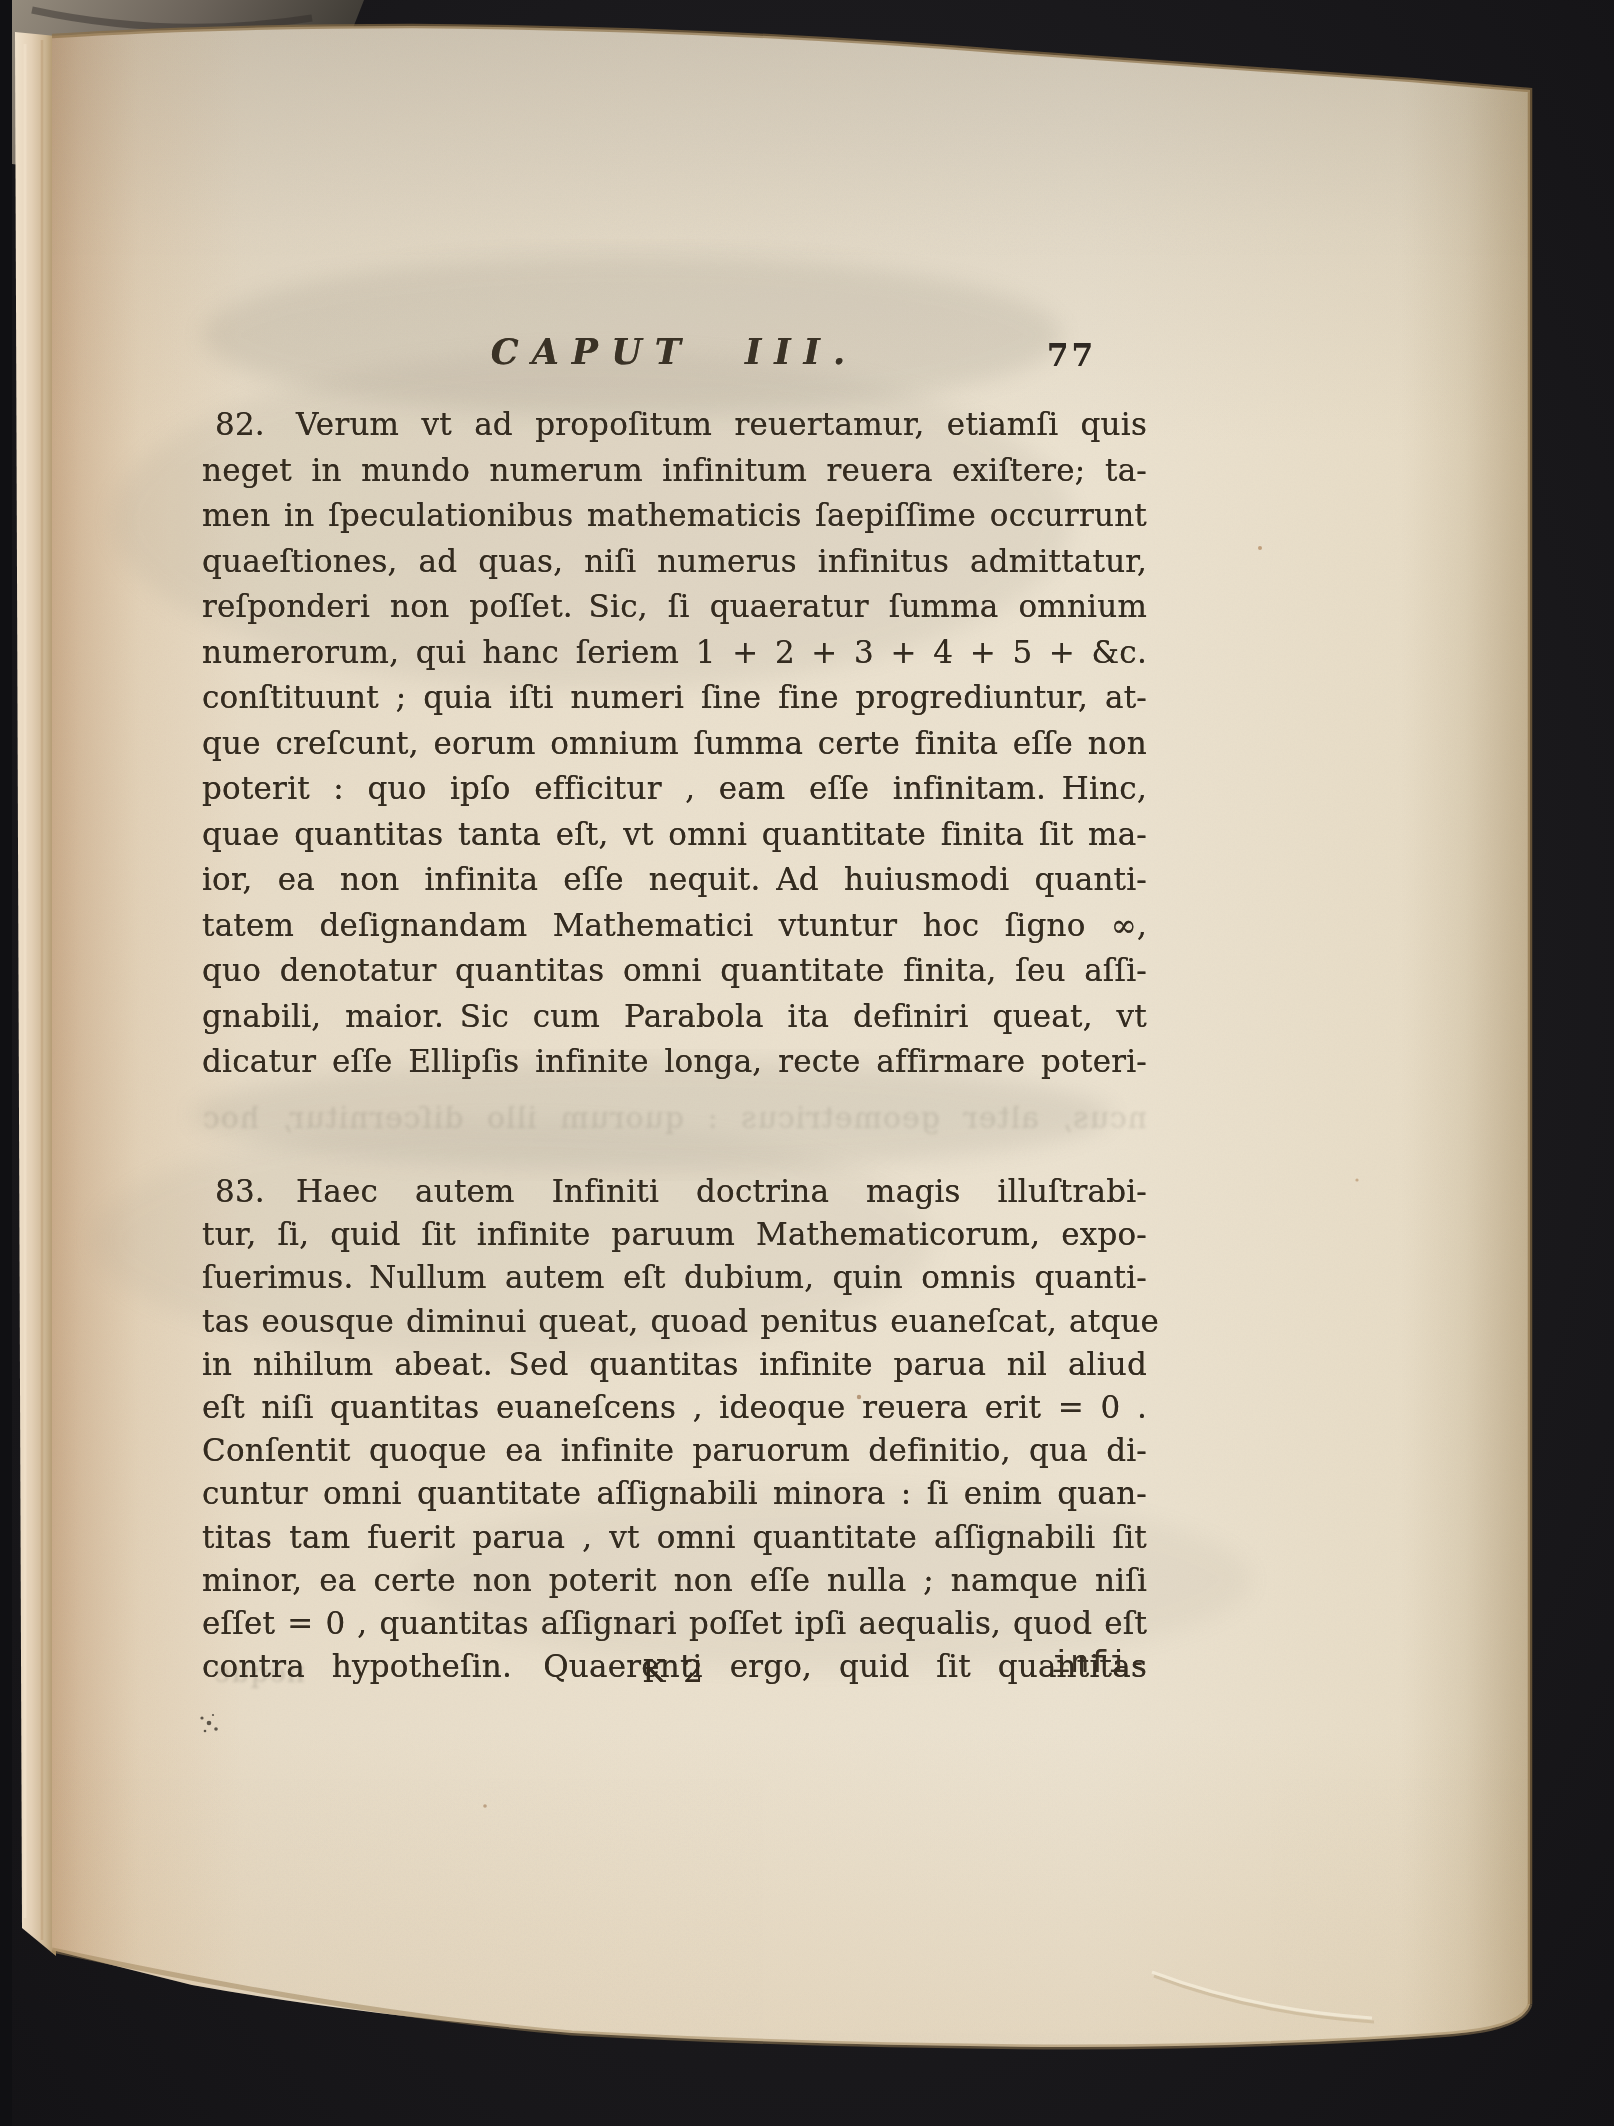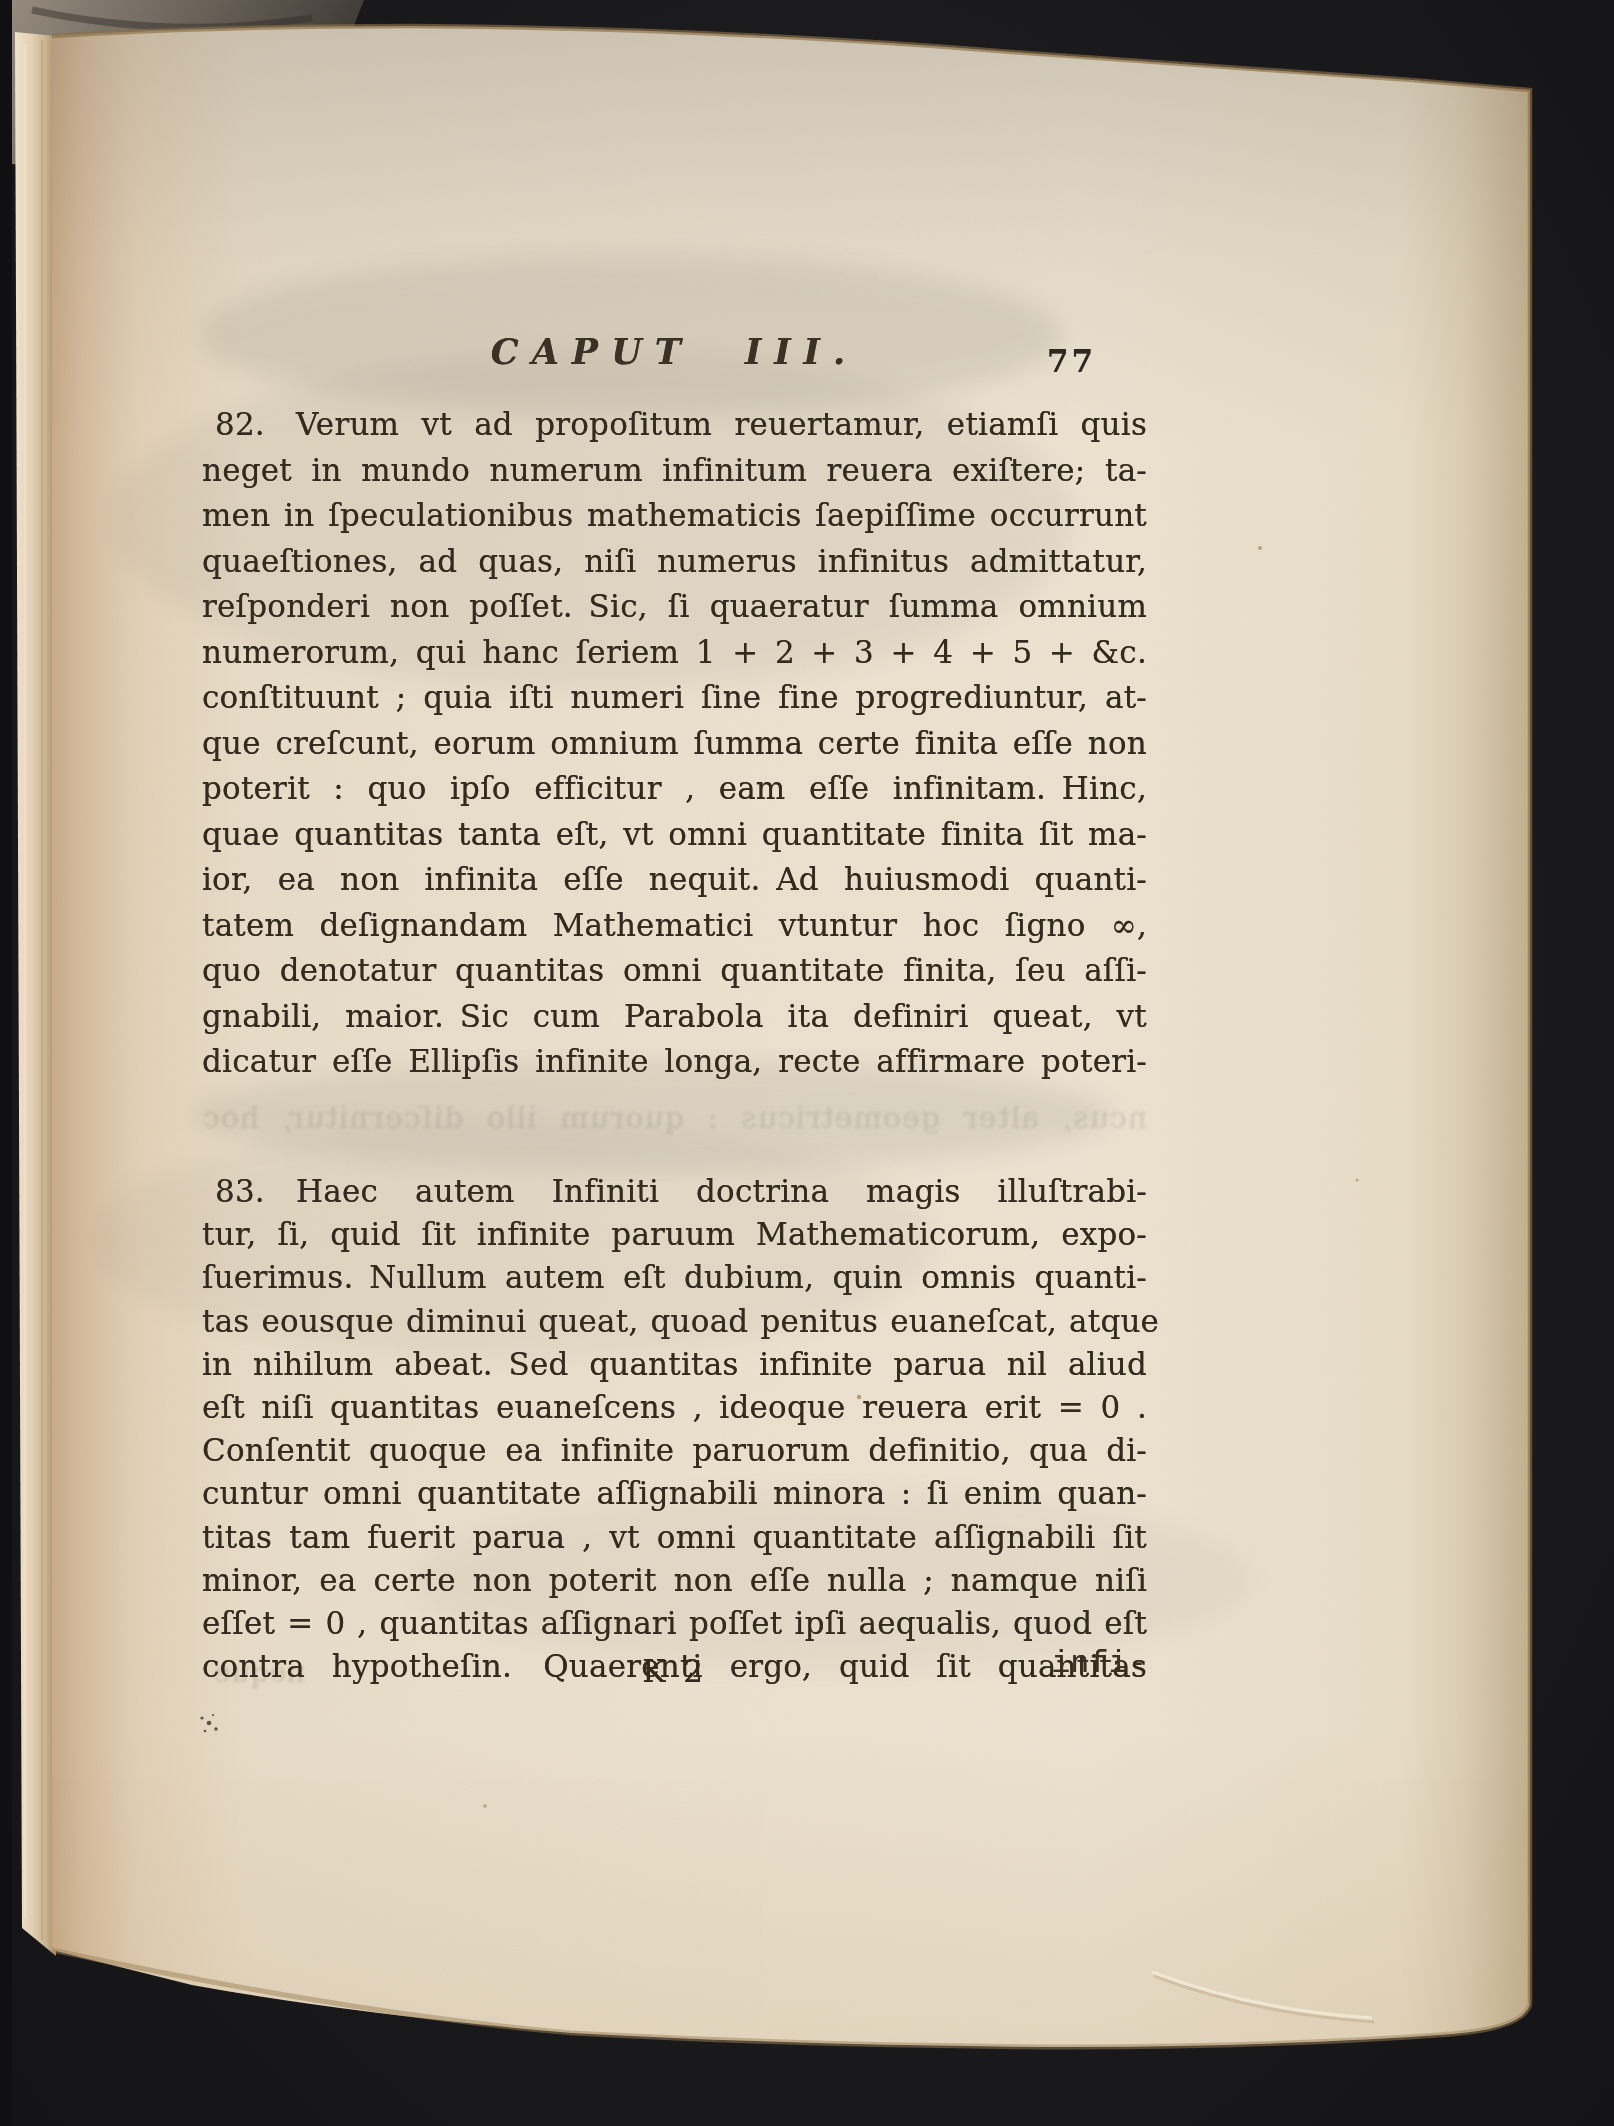--- a/index.html
+++ b/index.html
@@ -14,21 +14,21 @@
   .textlayer{position:absolute;left:0;top:0;width:100%;height:100%;z-index:2;color:#332b20;}
   .textlayer *{box-sizing:border-box;}
 
   .header-row{position:absolute;left:190px;top:331px;width:945px;height:46px;}
   .chapter{
     display:block;text-align:center;font-style:italic;font-weight:bold;
     font-size:35px;letter-spacing:13px;word-spacing:26px;color:#3a3226;
     text-shadow:0 0 0.6px rgba(50,40,25,.7);
   }
   .page-number{
-    position:absolute;left:845px;top:12px;font-size:31px;font-weight:bold;
+    position:absolute;left:845px;top:6px;font-size:31px;font-weight:bold;
     letter-spacing:3px;color:#2f2923;text-shadow:0 0 0.6px rgba(45,35,20,.7);
   }
 
   .para{position:absolute;left:190px;width:945px;font-size:31px;
     letter-spacing:0.2px;word-spacing:2px;
     text-shadow:0 0 0.6px rgba(45,35,20,.75);}
   .para-82{top:402px;line-height:45.5px;}
   .para-83{top:1170px;line-height:43.2px;}
   .line{display:block;width:945px;text-align:justify;text-align-last:justify;white-space:nowrap;overflow:visible;}
   .line.first{padding-left:13px;}

